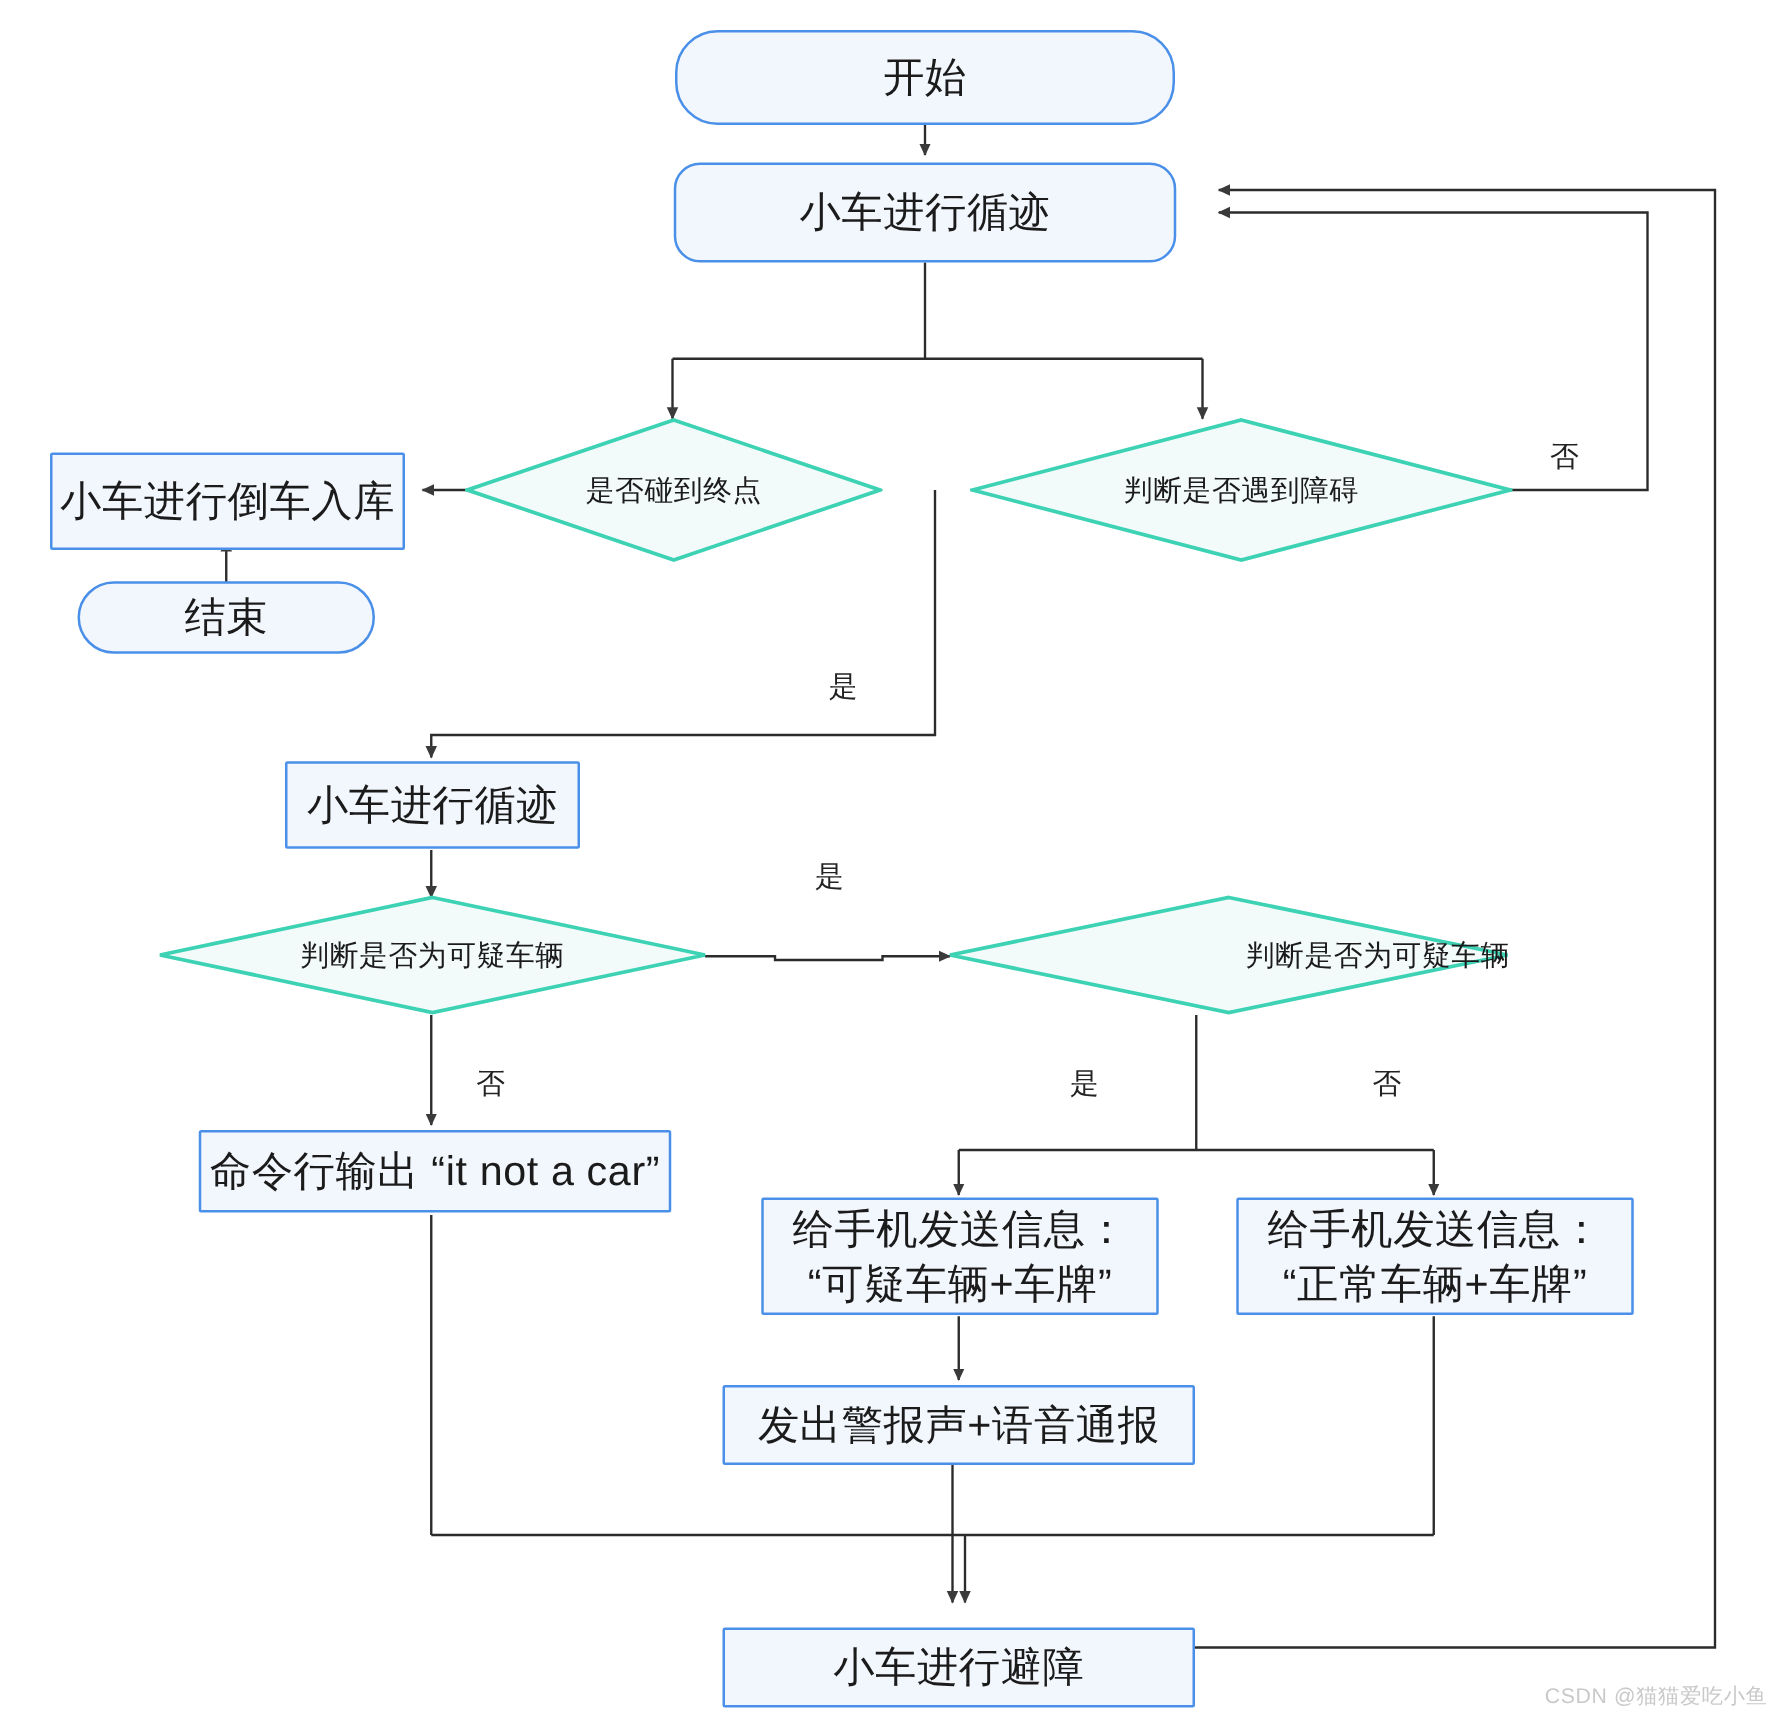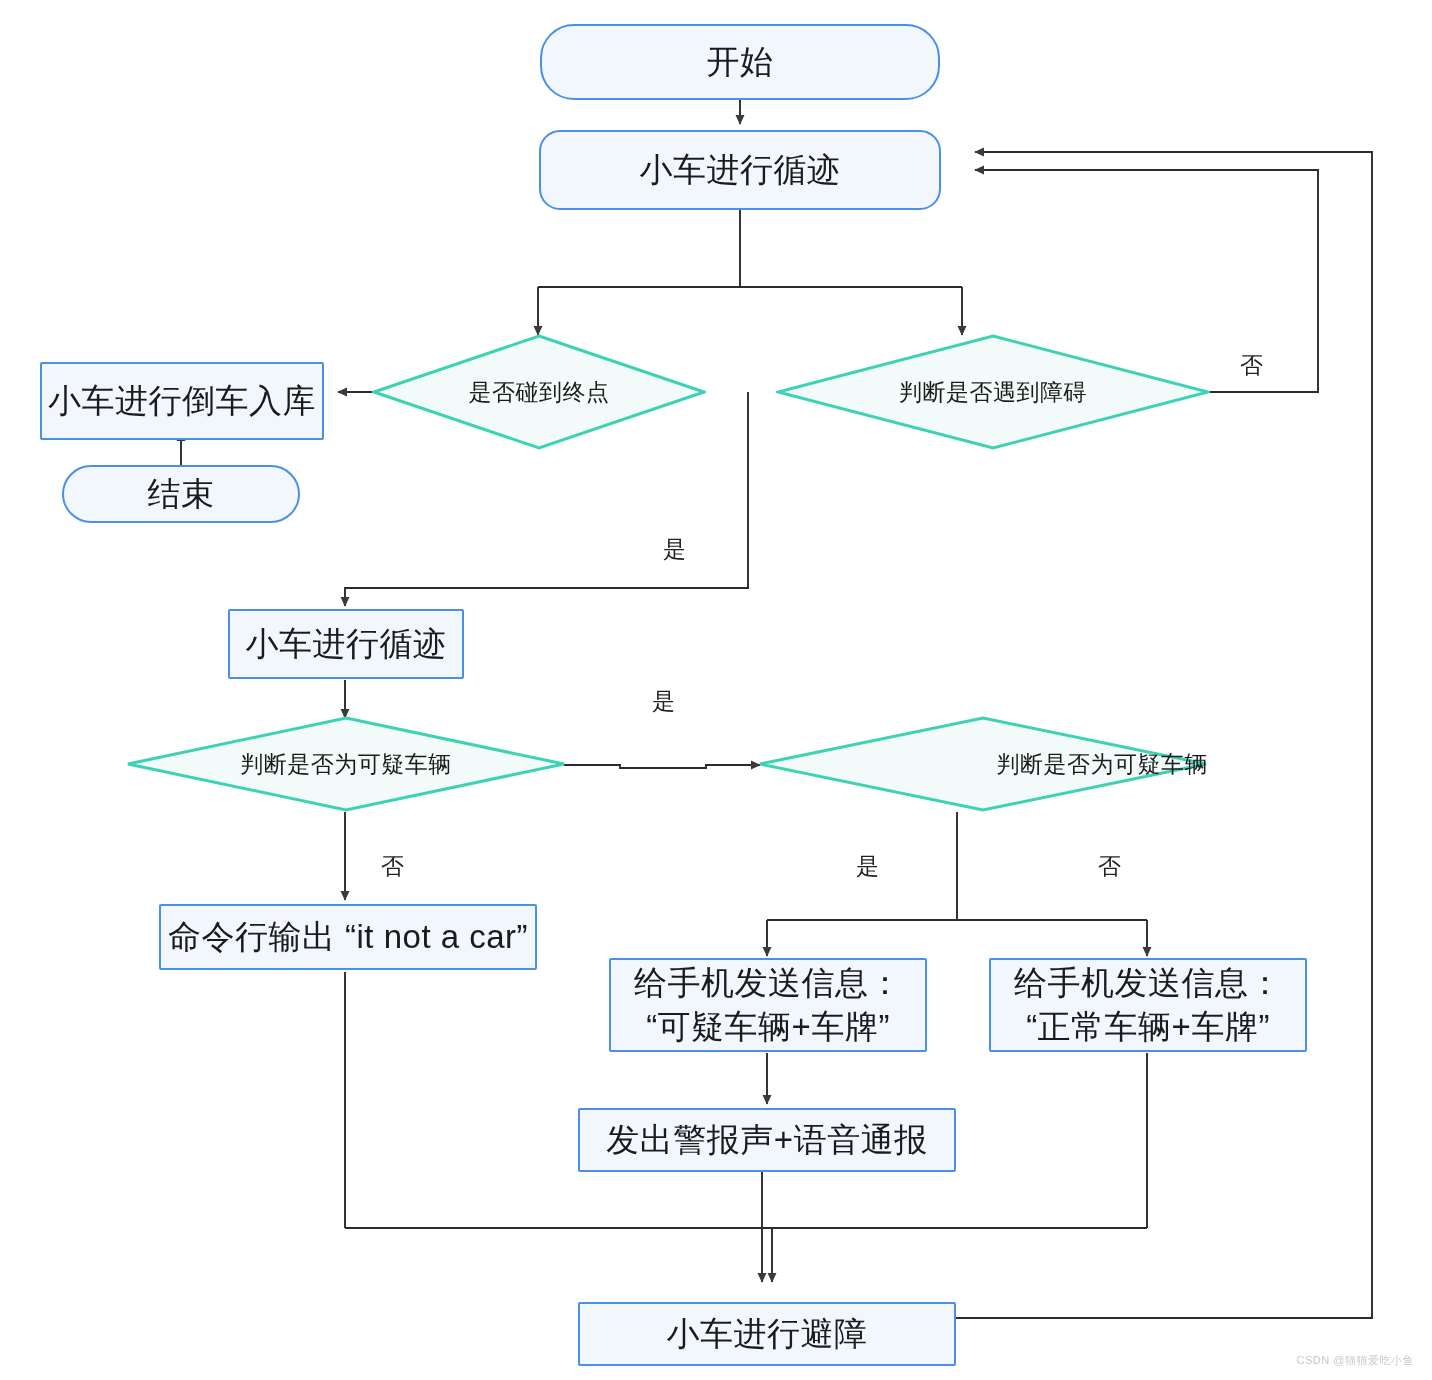--- a/index.html
+++ b/index.html
@@ -13,21 +13,21 @@
   .node.proc{border-radius:2px;}
   .node.term{border-radius:34px;border-width:2px;}
   .node .txt{white-space:pre-line;padding:0 6px;}
 
   .dnode{position:absolute;display:flex;align-items:center;justify-content:center;}
   .dnode svg{position:absolute;left:0;top:0;}
   .dnode .dlabel{position:relative;font-size:23px;color:#1b1b1b;letter-spacing:.5px;z-index:2;}
 
   .elabel{position:absolute;font-size:23px;color:#222;letter-spacing:.5px;white-space:nowrap;}
 
-  .watermark{position:absolute;right:18px;bottom:12px;font-size:11px;color:#c9c9c9;letter-spacing:.5px;}
+  .watermark{position:absolute;right:18px;bottom:12px;font-size:17px;color:#c9c9c9;letter-spacing:.5px;}
 </style>
 </head>
 <body>
 
 <div id="canvas">
 
   <svg class="wires" viewBox="0 0 1432 1380" xmlns="http://www.w3.org/2000/svg">
     <defs>
       <marker id="ah" markerWidth="12" markerHeight="12" refX="9.2" refY="5" orient="auto" markerUnits="userSpaceOnUse">
         <path d="M0,0.4 L10,5 L0,9.6 z" fill="#3a3a3a"></path>

